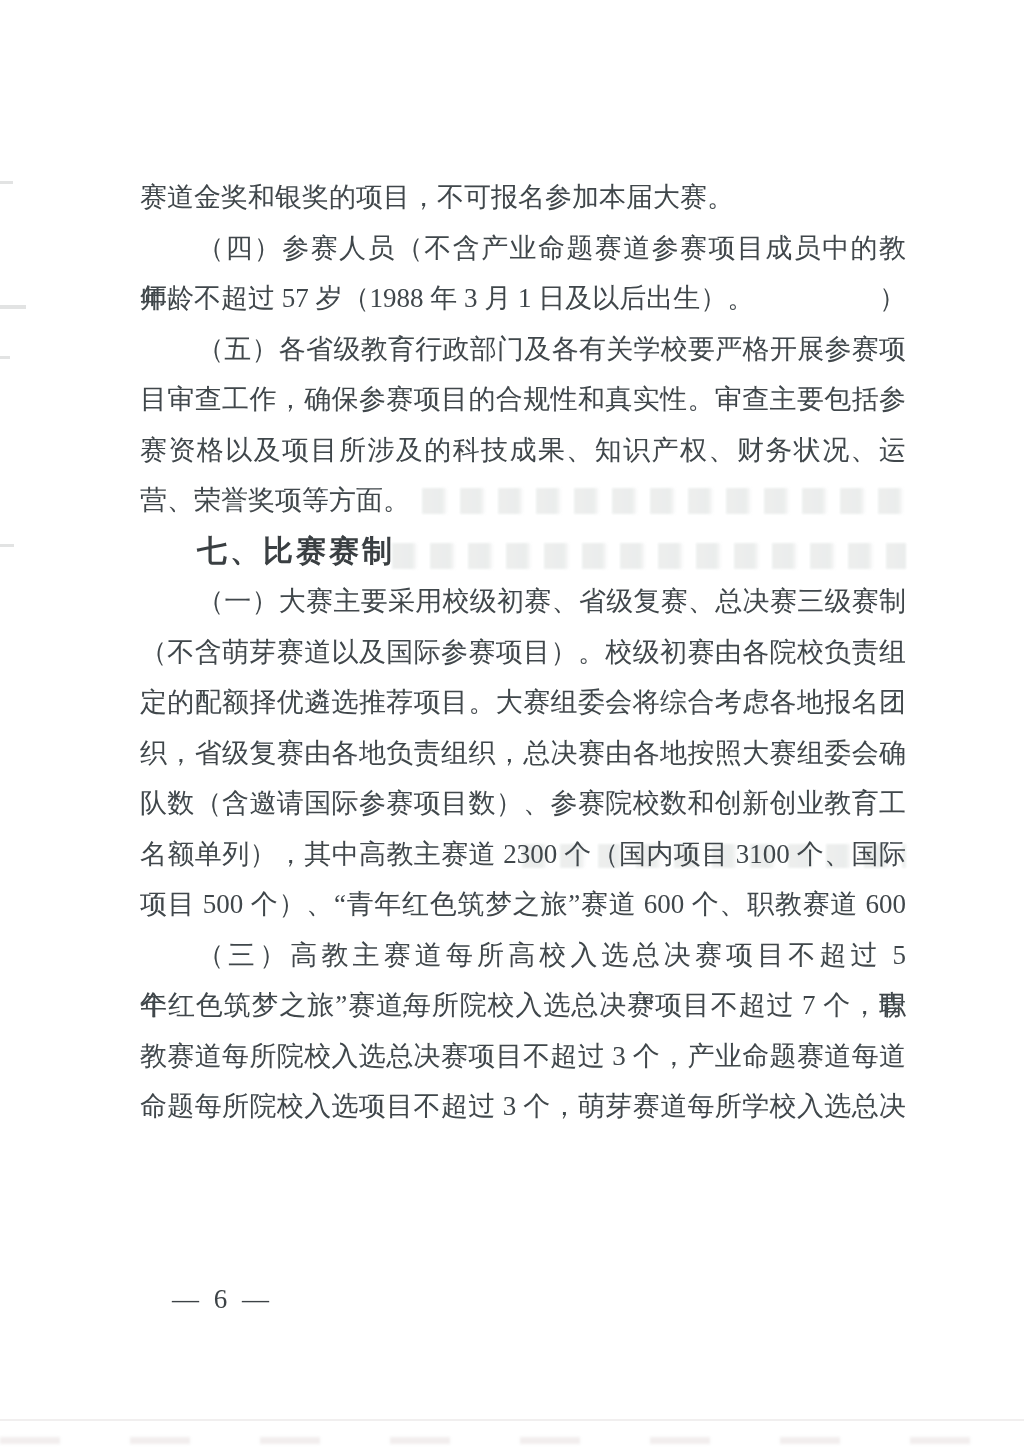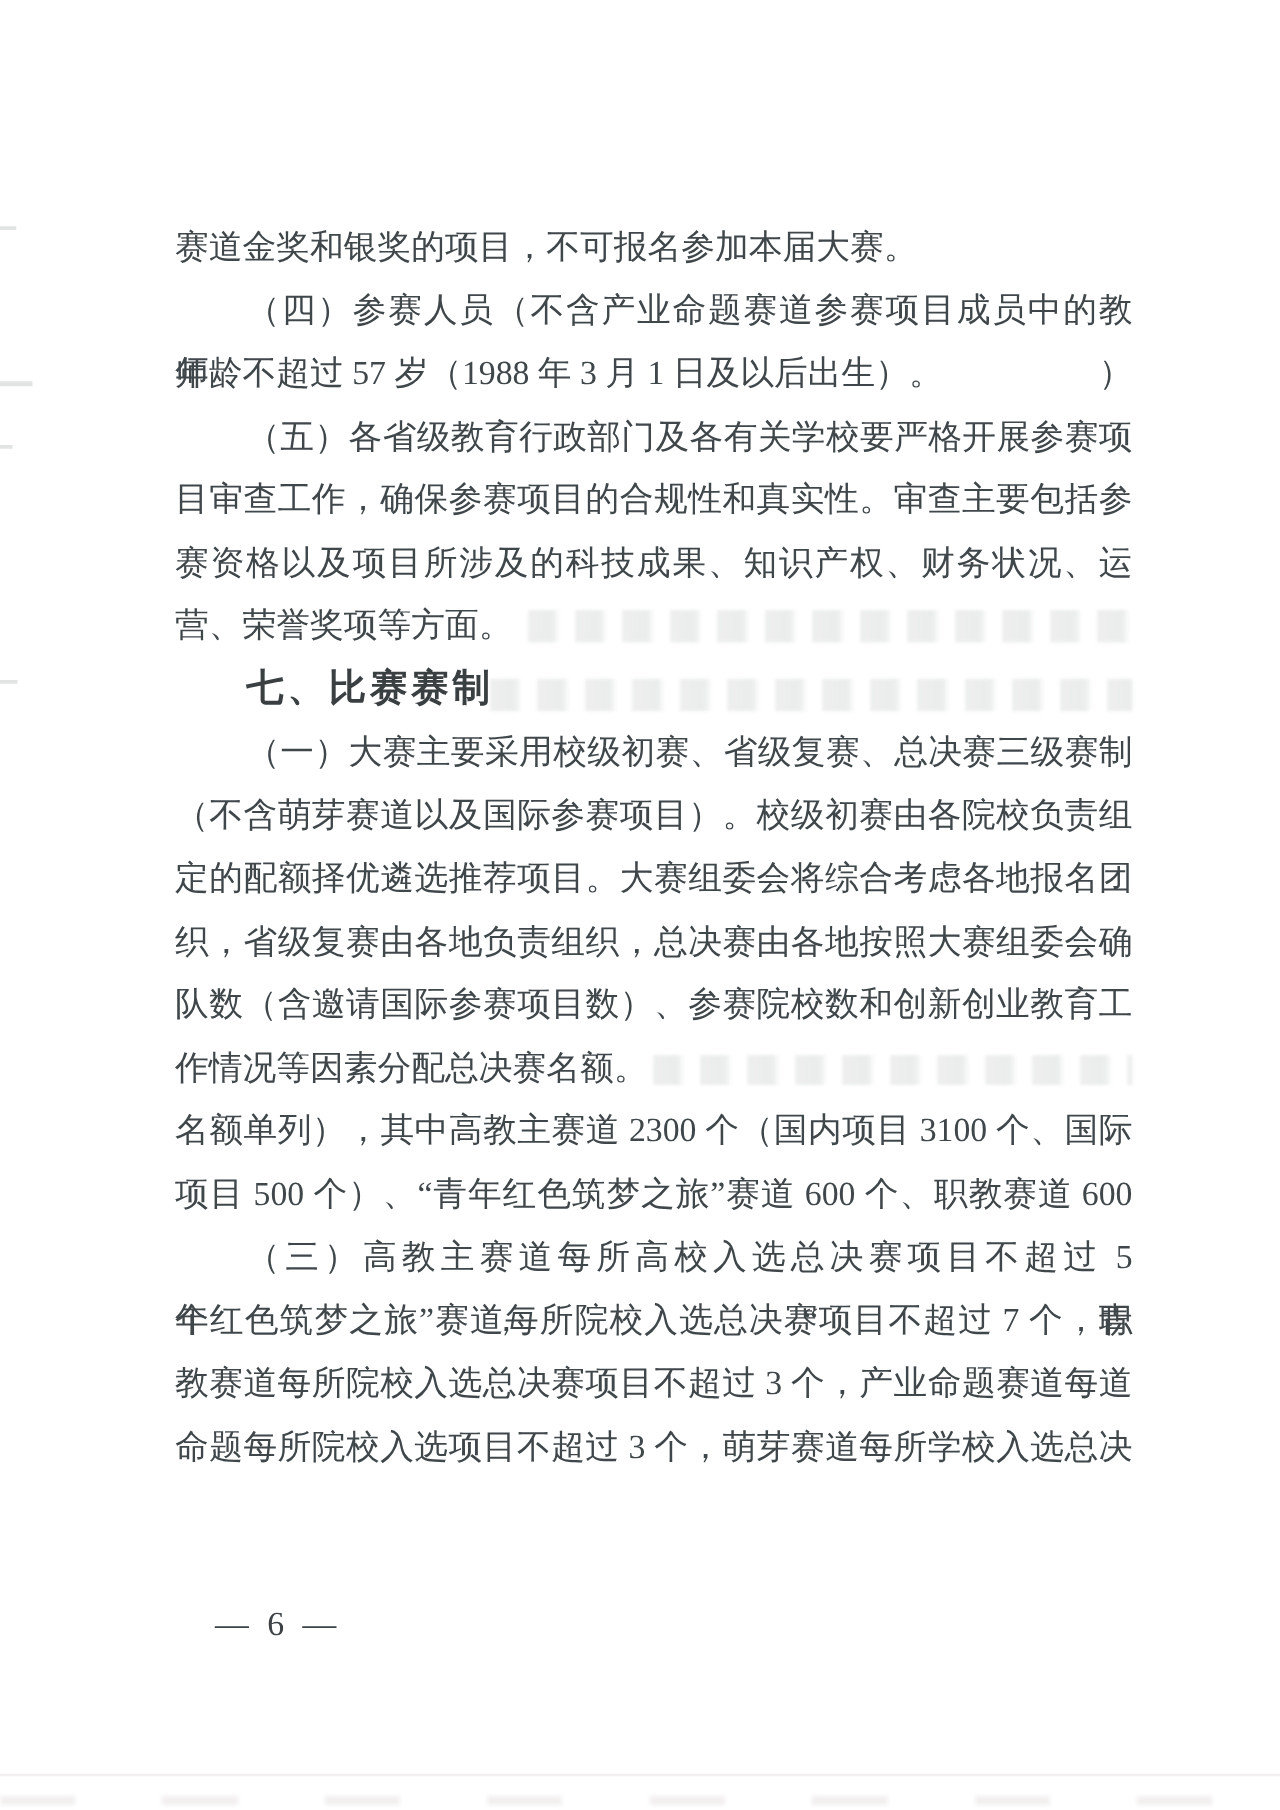--- a/index.html
+++ b/index.html
@@ -110,21 +110,20 @@
     <div class="line stretch indent">（五）各省级教育行政部门及各有关学校要严格开展参赛项</div>
     <div class="line stretch">目审查工作，确保参赛项目的合规性和真实性。审查主要包括参</div>
     <div class="line stretch">赛资格以及项目所涉及的科技成果、知识产权、财务状况、运</div>
     <div class="line">营、荣誉奖项等方面。</div>
     <div class="line heading indent">七、比赛赛制</div>
     <div class="line stretch indent">（一）大赛主要采用校级初赛、省级复赛、总决赛三级赛制</div>
     <div class="line stretch">（不含萌芽赛道以及国际参赛项目）。校级初赛由各院校负责组</div>
     <div class="line stretch">定的配额择优遴选推荐项目。大赛组委会将综合考虑各地报名团</div>
     <div class="line stretch">织，省级复赛由各地负责组织，总决赛由各地按照大赛组委会确</div>
     <div class="line stretch">队数（含邀请国际参赛项目数）、参赛院校数和创新创业教育工</div>
-    <div class="line">作情况等因素分配总决赛名额。</div>
     <div class="line stretch">名额单列），其中高教主赛道 2300 个（国内项目 3100 个、国际</div>
     <div class="line stretch">项目 500 个）、“青年红色筑梦之旅”赛道 600 个、职教赛道 600</div>
     <div class="line stretch indent">（三）高教主赛道每所高校入选总决赛项目不超过 5 个，“青</div>
     <div class="line stretch">年红色筑梦之旅”赛道每所院校入选总决赛项目不超过 7 个，职</div>
     <div class="line stretch">教赛道每所院校入选总决赛项目不超过 3 个，产业命题赛道每道</div>
     <div class="line stretch">命题每所院校入选项目不超过 3 个，萌芽赛道每所学校入选总决</div>
   </div>
 
   <div class="page-number">— 6 —</div>
 

